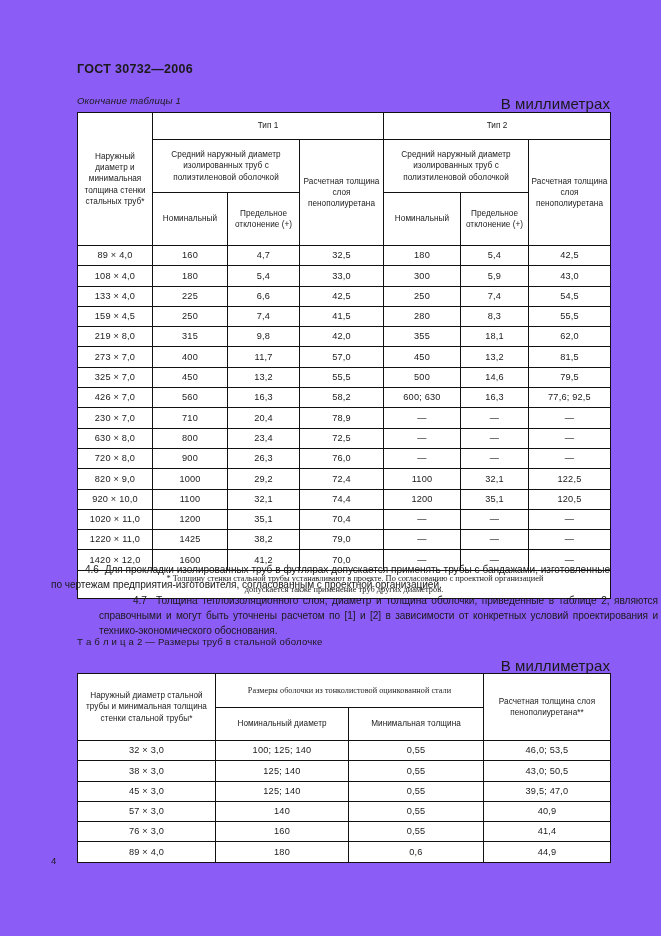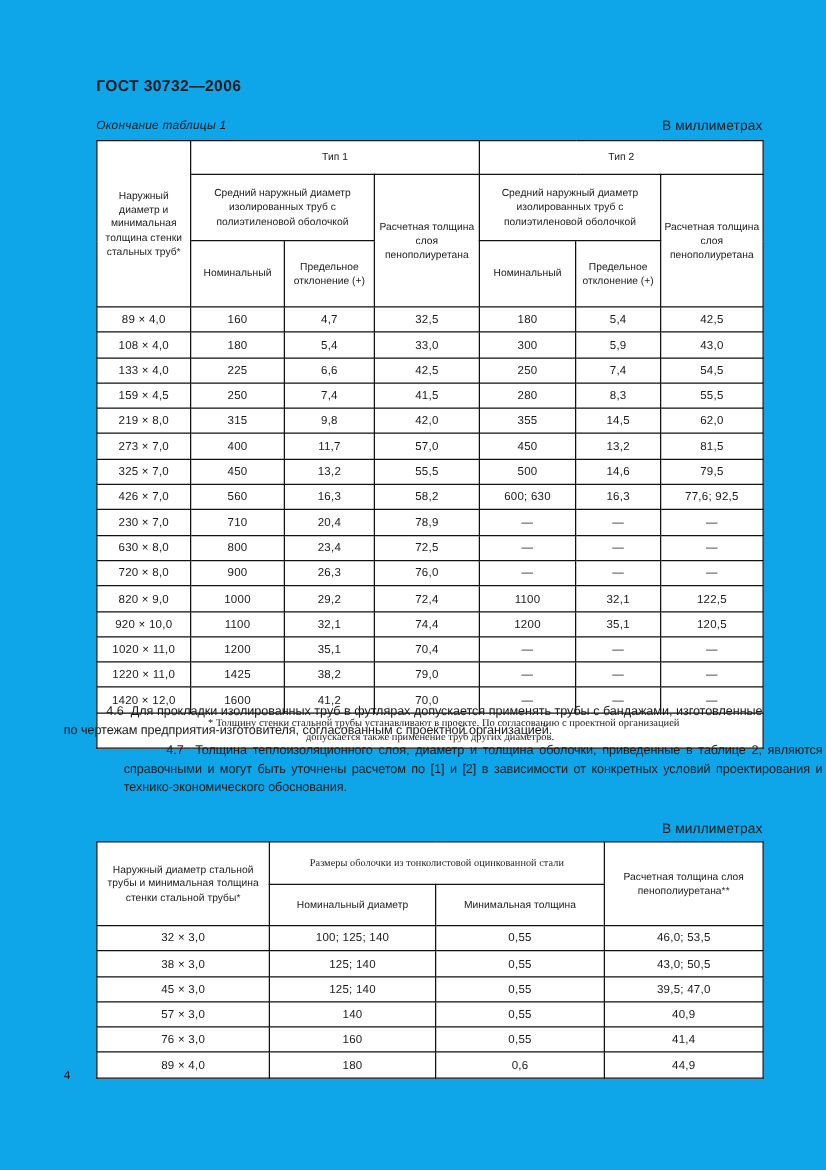--- a/index.html
+++ b/index.html
@@ -13,21 +13,21 @@
     font-family: "Liberation Sans", sans-serif;
     color: #1a1a1a;
     position: relative;
     overflow: hidden;
   }
   .page {
     position: absolute;
     left: 0; top: 0;
     width: 661px;
     height: 936px;
-    background: #0ea5e9;
+    background: #8b5cf6;
   }
 
   
   .doc-header {
     position: absolute;
     left: 77px;
     top: 62px;
     font-size: 12.5px;
     font-weight: bold;
     letter-spacing: 0.3px;
@@ -35,21 +35,21 @@
   .table-caption {
     position: absolute;
     left: 77px;
     font-size: 9.5px;
     font-style: italic;
     letter-spacing: 0.2px;
   }
   .units-label {
     position: absolute;
     right: 51px;
-    font-size: 11px;
+    font-size: 15px;
     letter-spacing: 0.1px;
     padding-left: 48px;
   }
 
   
   table.gost {
     position: absolute;
     border-collapse: collapse;
     table-layout: fixed;
     font-size: 9px;
@@ -181,21 +181,21 @@
           <td class="data">280</td>
           <td class="data">8,3</td>
           <td class="data">55,5</td>
         </tr>
         <tr>
           <td class="data">219 × 8,0</td>
           <td class="data">315</td>
           <td class="data">9,8</td>
           <td class="data">42,0</td>
           <td class="data">355</td>
-          <td class="data">14,5</td>
+          <td class="data">18,1</td>
           <td class="data">62,0</td>
         </tr>
         <tr>
           <td class="data">273 × 7,0</td>
           <td class="data">400</td>
           <td class="data">11,7</td>
           <td class="data">57,0</td>
           <td class="data">450</td>
           <td class="data">13,2</td>
           <td class="data">81,5</td>
@@ -304,20 +304,21 @@
   <div class="para" style="top:563px;">
     <span class="lead">4.6</span>&nbsp;
     <span>Для прокладки изолированных труб в футлярах допускается применять трубы с бандажами, изготовленные по чертежам предприятия-изготовителя, согласованным с проектной организацией.</span>
   </div>
 
   <div class="para" style="top:594px;margin-left:48px;">
     <span class="lead">4.7</span>&nbsp;
     <span>Толщина теплоизоляционного слоя, диаметр и толщина оболочки, приведенные в таблице 2, являются справочными и могут быть уточнены расчетом по [1] и [2] в зависимости от конкретных условий проектирования и технико-экономического обоснования.</span>
   </div>
 
+  <div class="table-caption" style="top:636px; font-style:normal; font-size:9.6px; letter-spacing:0.2px;">Т а б л и ц а  2 — Размеры труб в стальной оболочке</div>
   <div class="units-label" style="top:657px;">В миллиметрах</div>
 
   <table class="gost" id="t2" style="left:77px; top:673px; width:533px;">
     <colgroup>
       <col style="width:138px">
         <col style="width:133px">
         <col style="width:135px">
         <col style="width:127px">
     </colgroup>
     <thead>

